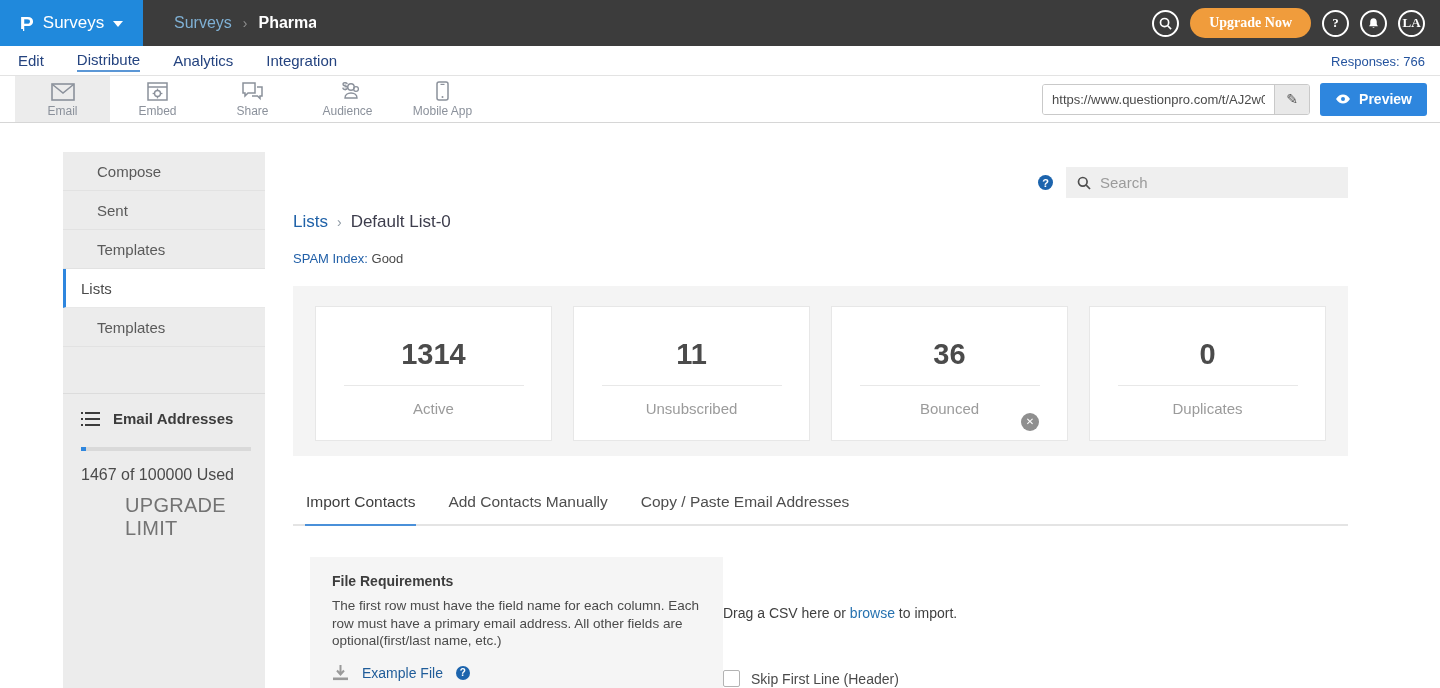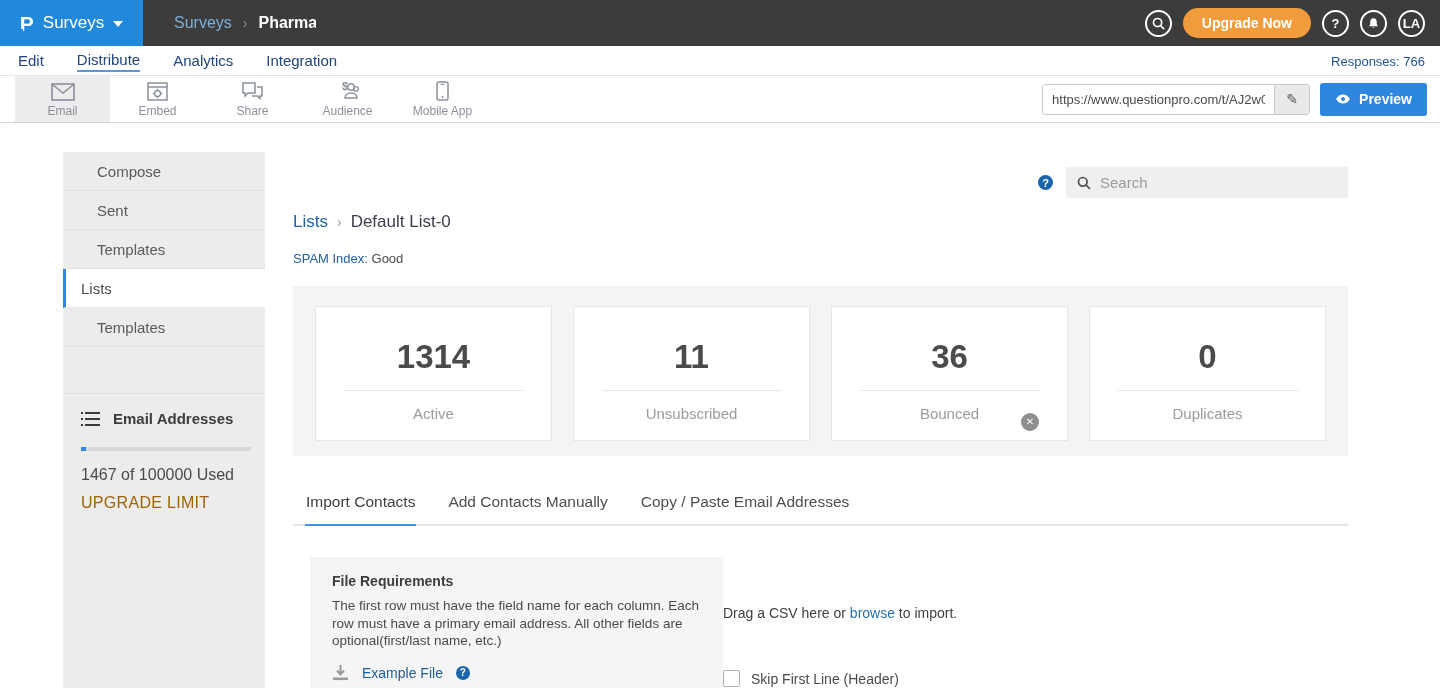--- a/index.html
+++ b/index.html
@@ -11,21 +11,21 @@
   .topbar { height:46px; background:#3c3c3c; display:flex; align-items:center; }
   .logo-area { width:143px; height:46px; background:#2089dc; color:#fff; display:flex; align-items:center; justify-content:center; gap:9px; cursor:pointer; }
   .logo-glyph { position:relative; font-size:21px; font-weight:bold; line-height:1; }
   .logo-glyph i { position:absolute; left:-1px; bottom:1px; width:4px; height:4px; background:#2089dc; }
   .logo-product { font-size:17px; }
   .caret-down { width:0; height:0; border-left:5px solid transparent; border-right:5px solid transparent; border-top:6px solid #fff; margin-top:2px; }
   .top-crumb { margin-left:31px; display:flex; align-items:center; gap:11px; font-size:16px; }
   .top-crumb .parent { color:#7fb0d4; cursor:pointer; }
   .top-crumb .sep { color:#8f8f8f; font-size:14px; }
   .top-crumb .current { color:#fff; font-weight:bold; width:58px; overflow:hidden; white-space:nowrap; }
-  .top-right { margin-left:auto; display:flex; align-items:center; gap:11px; padding-right:15px; }
+  .top-right { margin-left:auto; display:flex; align-items:center; gap:11px; padding-right:15px;font-family:Liberation Serif, serif; }
   .circle-btn { width:27px; height:27px; border:2px solid #fff; border-radius:50%; color:#fff; display:flex; align-items:center; justify-content:center; font-size:13px; font-weight:bold; cursor:pointer; background:transparent; }
   .upgrade-btn { background:#f09c3c; border:none; color:#fff; font-family:inherit; font-weight:bold; font-size:14px; height:30px; padding:0 19px; border-radius:16px; cursor:pointer; }
 
   
   .survey-nav { height:29px; display:flex; align-items:center; padding:2px 15px 0 18px; }
   .nav-tab { font-size:15px; color:#24437f; margin-right:33px; padding-bottom:2px; cursor:pointer; }
   .nav-tab.active { border-bottom:2px solid #5b97d6; }
   .responses { margin-left:auto; font-size:13px; color:#24539e; }
 
   
@@ -42,41 +42,41 @@
   
   .panel { margin:29px 63px 0; height:536px; display:flex; background:#fff; }
   .sidebar { width:202px; background:#ececec; flex-shrink:0; }
   .side-item { height:39px; line-height:39px; padding-left:34px; font-size:15px; color:#5a5a5a; border-bottom:1px solid #e2e2e2; cursor:pointer; }
   .side-item.active { background:#fff; border-left:3px solid #2e86de; padding-left:15px; color:#4a4a4a; border-bottom:1px solid #e8e8e8; }
   .email-block { margin-top:46px; border-top:1px solid #dcdcdc; padding:16px 18px; }
   .email-title-row { display:flex; align-items:center; gap:13px; color:#3c3c3c; font-weight:bold; font-size:15px; }
   .progress-track { margin-top:20px; width:170px; height:4px; background:#d9d9d9; }
   .progress-fill { width:5px; height:4px; background:#2e86de; }
   .usage-text { margin-top:15px; font-size:16px; color:#4a4a4a; }
-  .upgrade-limit { margin-top:10px; font-size:16px; color:#a16207; letter-spacing:0.3px; cursor:pointer; display:inline-block; }
+  .upgrade-limit { margin-top:10px; font-size:20px; color:#737373; letter-spacing:0.3px; cursor:pointer; display:inline-block;margin-left:44px; }
 
   
   .content { flex:1; padding:7px 29px 0 28px; background:#fff; }
   .content-top { display:flex; justify-content:flex-end; align-items:center; gap:13px; margin-top:8px; }
   .help-badge { width:15px; height:15px; border-radius:50%; background:#1c64ad; color:#fff; font-size:11px; font-weight:bold; display:flex; align-items:center; justify-content:center; cursor:pointer; flex-shrink:0; }
   .search-box { width:282px; height:31px; background:#efefef; display:flex; align-items:center; padding:0 11px; gap:9px; }
   .search-box input { border:none; outline:none; background:transparent; flex:1; font-size:15px; color:#4a4a4a; font-family:inherit; }
   .search-box input::placeholder { color:#9b9b9b; }
 
   .crumb { margin-top:14px; font-size:17px; display:flex; align-items:center; gap:9px; }
   .crumb .link { color:#2062a8; cursor:pointer; }
   .crumb .sep { color:#8f9aa5; font-size:14px; }
   .crumb .current { color:#3d3d4c; }
   .spam-row { margin-top:19px; font-size:13px; }
   .spam-row .lbl { color:#2260a8; }
   .spam-row .val { color:#4a4a4a; }
 
   .stats-panel { margin-top:20px; background:#f4f4f4; padding:20px 22px 15px; display:flex; gap:21px; }
   .stat-card { flex:1; background:#fff; border:1px solid #e7e7e7; height:135px; text-align:center; position:relative; }
-  .stat-value { margin-top:31px; font-size:33px; font-weight:bold; color:#4b4b4b; }
+  .stat-value { margin-top:31px; font-size:29px; font-weight:bold; color:#4b4b4b; }
   .stat-divider { width:180px; max-width:78%; height:1px; background:#e8e8e8; margin:14px auto 0; }
   .stat-label { margin-top:14px; font-size:15px; color:#9b9b9b; }
   .clear-badge { position:absolute; right:28px; bottom:9px; width:18px; height:18px; background:#8f8f8f; border-radius:50%; color:#fff; font-size:10px; line-height:18px; text-align:center; cursor:pointer; }
 
   .import-tabs { margin-top:37px; display:flex; gap:31px; border-bottom:2px solid #e4e4e4; padding-left:12px; }
   .itab { font-size:15.5px; color:#4e4e4e; padding:0 1px 13px; cursor:pointer; }
   .itab.active { border-bottom:2px solid #4a90d9; margin-bottom:-2px; color:#3e3e3e; }
 
   .import-body { display:flex; margin-top:31px; align-items:flex-start; }
   .file-req { width:413px; background:#f5f5f5; padding:16px 22px 20px; margin-left:17px; }

